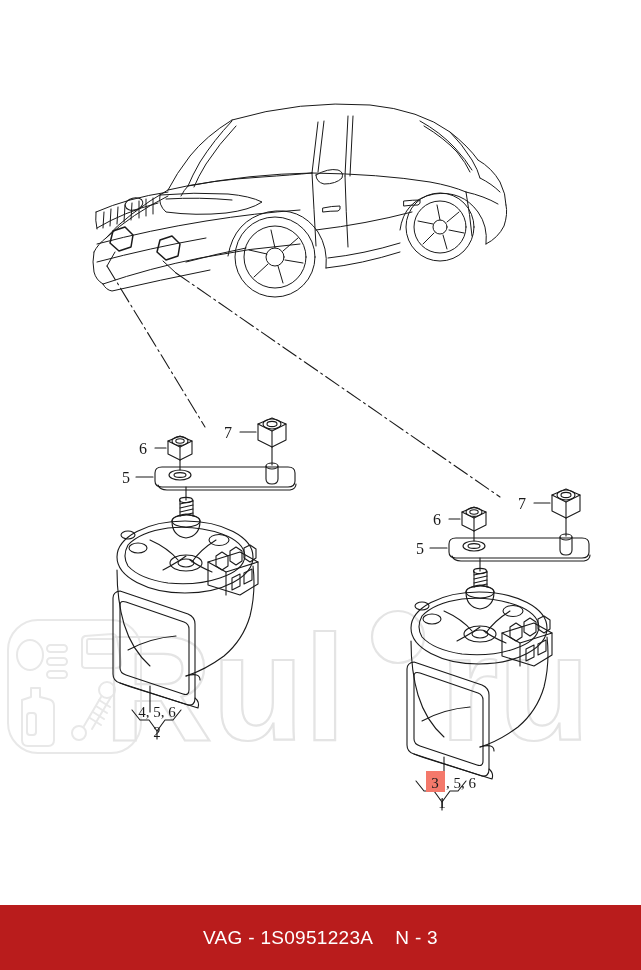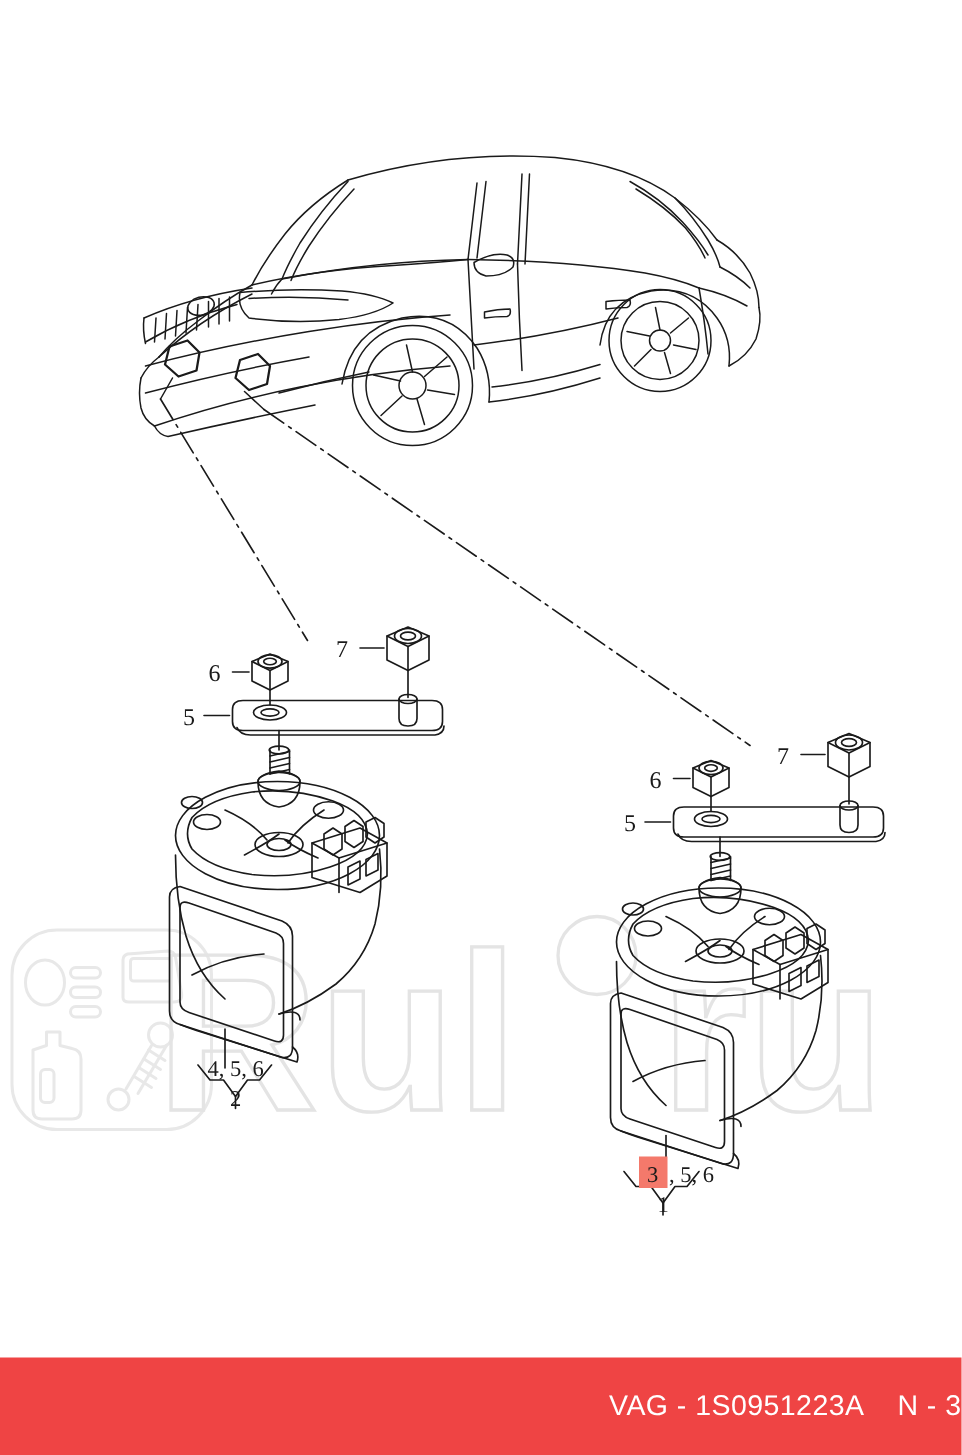--- a/index.html
+++ b/index.html
@@ -25,24 +25,24 @@
     left: 0; top: 0;
     width: 641px;
     height: 970px;
   }
   .footer-bar {
     position: absolute;
     left: 0;
     top: 905px;
     width: 641px;
     height: 65px;
-    background: #ef4444;
+    background: #b91c1c;
     display: flex;
     align-items: center;
-    justify-content: flex-end;
+    justify-content: center;
   }
   .footer-text {
     color: #ffffff;
     font-family: "Liberation Sans", sans-serif;
     font-size: 19px;
     letter-spacing: 0.3px;
     white-space: pre;
   }
   .footer-gap { display: inline-block; width: 22px; }
   .callout-num {

